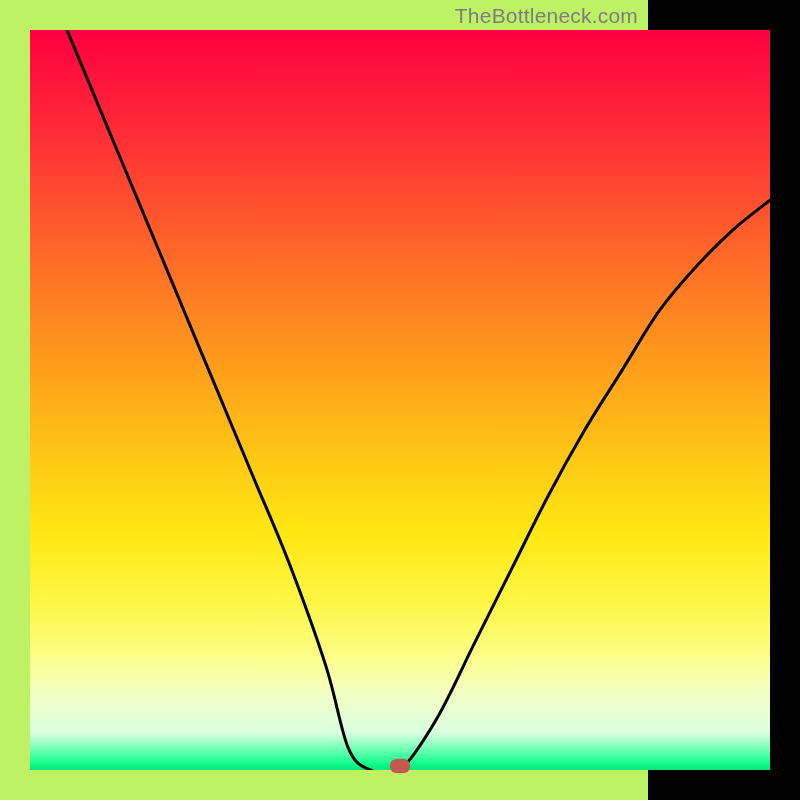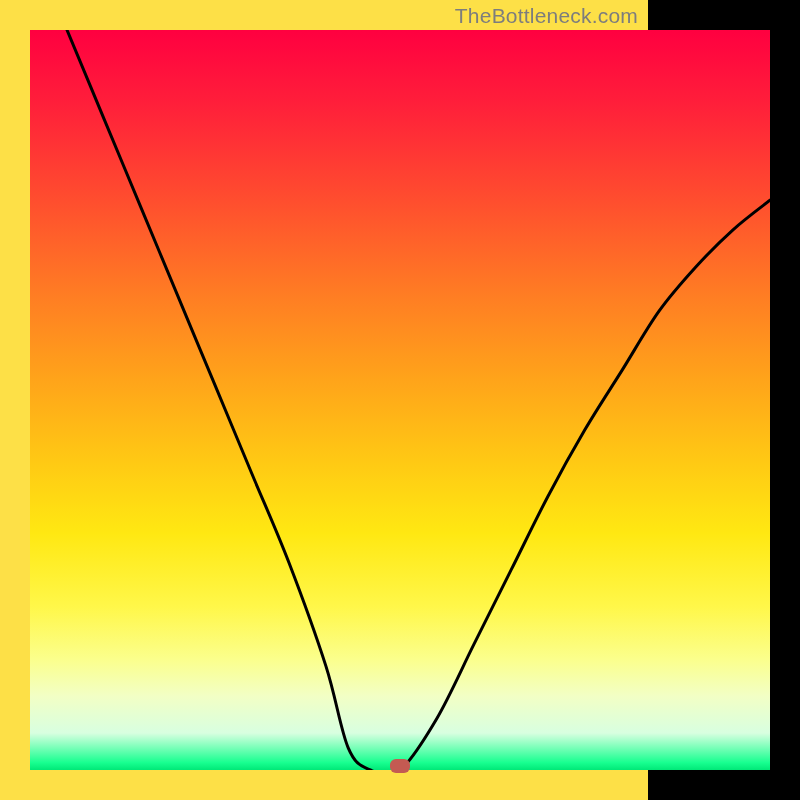--- a/index.html
+++ b/index.html
@@ -8,21 +8,21 @@
     width: 800px;
     height: 800px;
     background: #000;
     overflow: hidden;
     font-family: Arial, Helvetica, sans-serif;
   }
   .frame {
     position: relative;
     width: 648px;
     height: 800px;
-    background: #fde047;
+    background: #bef264;
   }
   .watermark {
     position: absolute;
     top: 4px;
     right: 10px;
     color: #7d7d7d;
     font-size: 21px;
     font-weight: 500;
     letter-spacing: 0.2px;
     z-index: 10;

